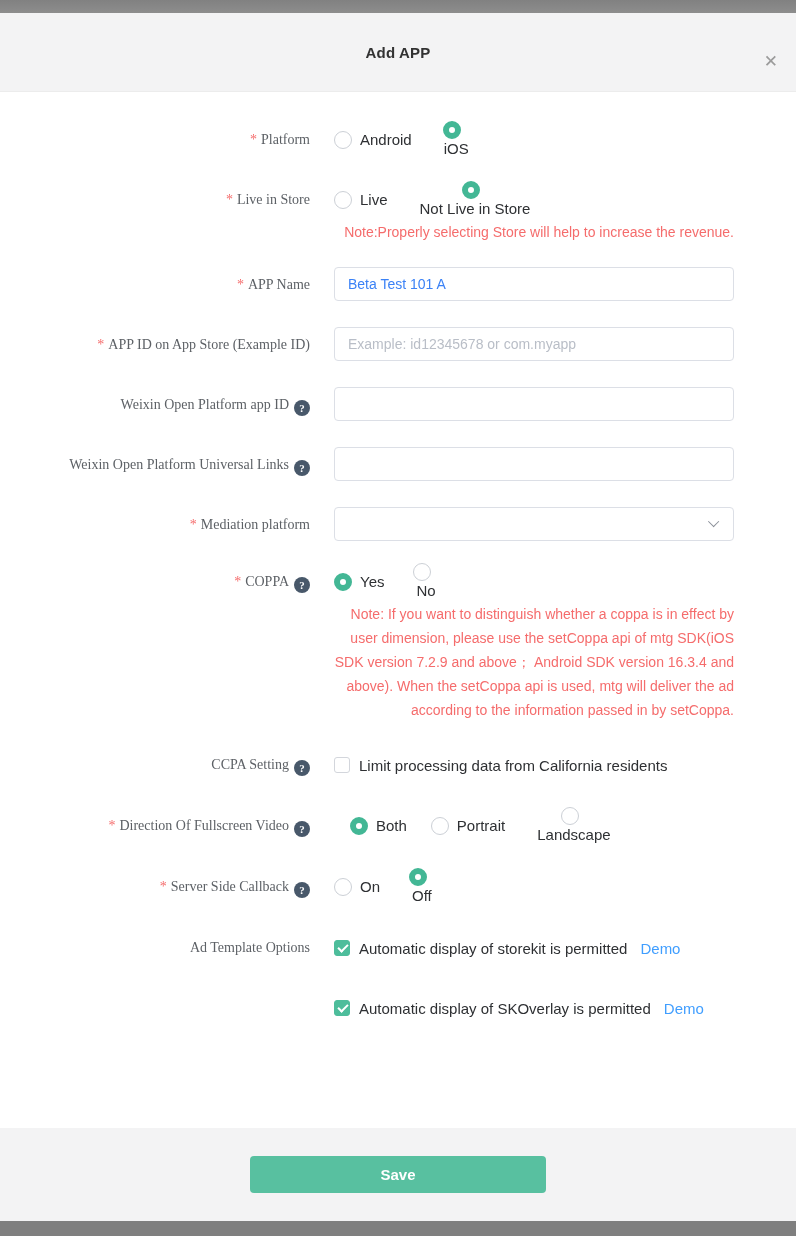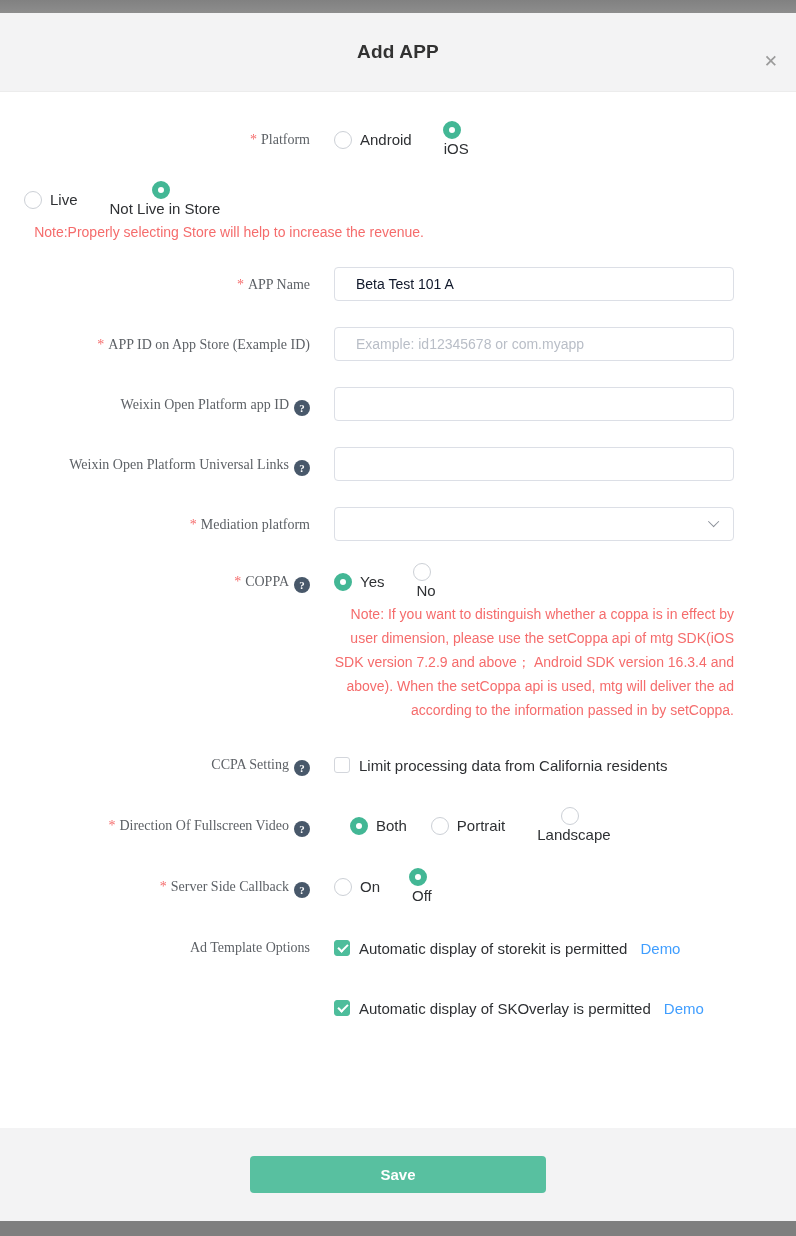--- a/index.html
+++ b/index.html
@@ -19,21 +19,21 @@
   .modal-header {
     height: 79px;
     background: #f3f3f4;
     border-bottom: 1px solid #ececec;
     position: relative;
     display: flex;
     align-items: center;
     justify-content: center;
   }
   .modal-title {
-    font-size: 19px;
+    font-size: 15px;
     font-weight: 600;
     color: #323232;
     letter-spacing: 0.2px;
   }
   .close-btn {
     position: absolute;
     right: 18px;
     top: 40px;
     font-size: 17px;
     color: #9b9b9b;
@@ -148,23 +148,23 @@
     cursor: pointer;
     text-decoration: none;
     white-space: nowrap;
   }
   
   .text-input {
     width: 400px;
     height: 34px;
     border: 1px solid #dcdfe6;
     border-radius: 4px;
-    padding: 0 21px;
+    padding: 0 13px;
     font-size: 14px;
-    color: #0f172a;
+    color: #3b82f6;
     font-family: "Liberation Sans", "DejaVu Sans", sans-serif;
     outline: none;
     background: #fff;
   }
   .text-input::placeholder { color: #b9bec7; }
   .select-box {
     width: 400px;
     height: 34px;
     border: 1px solid #dcdfe6;
     border-radius: 4px;
@@ -247,20 +247,21 @@
         </div>
         <div class="radio-item">
           <span class="radio-circle checked"></span>
           <span class="radio-text">iOS</span>
         </div>
       </div>
     </div>
   </div>
 
   <div class="form-row row-live">
+    <div class="row-label"><span class="req">*</span><span>Live in Store</span></div>
     <div class="row-control">
       <div class="radio-group">
         <div class="radio-item">
           <span class="radio-circle"></span>
           <span class="radio-text">Live</span>
         </div>
         <div class="radio-item">
           <span class="radio-circle checked"></span>
           <span class="radio-text">Not Live in Store</span>
         </div>

